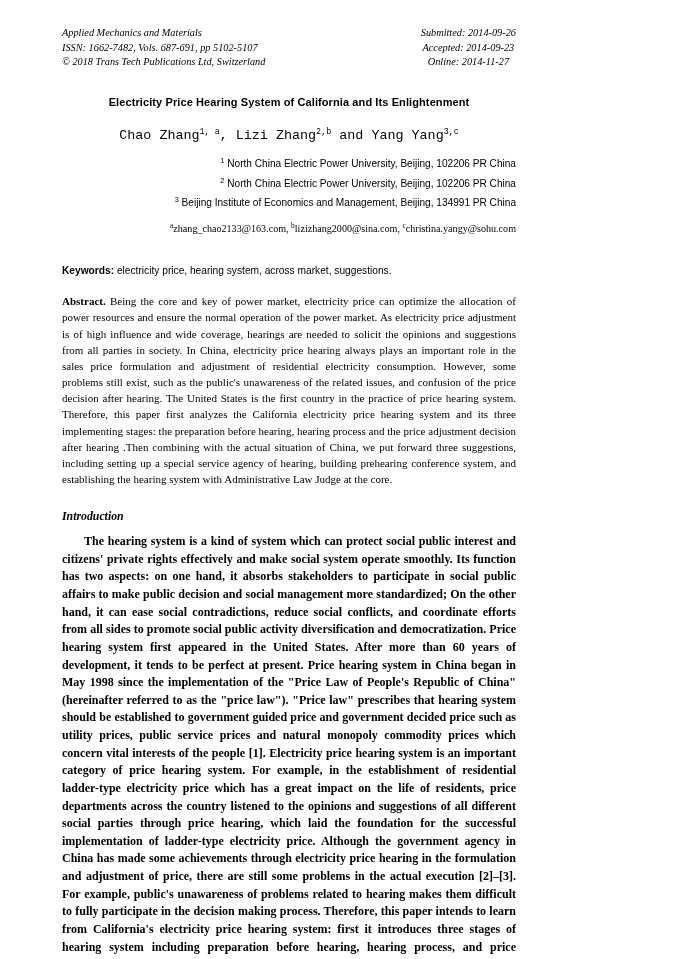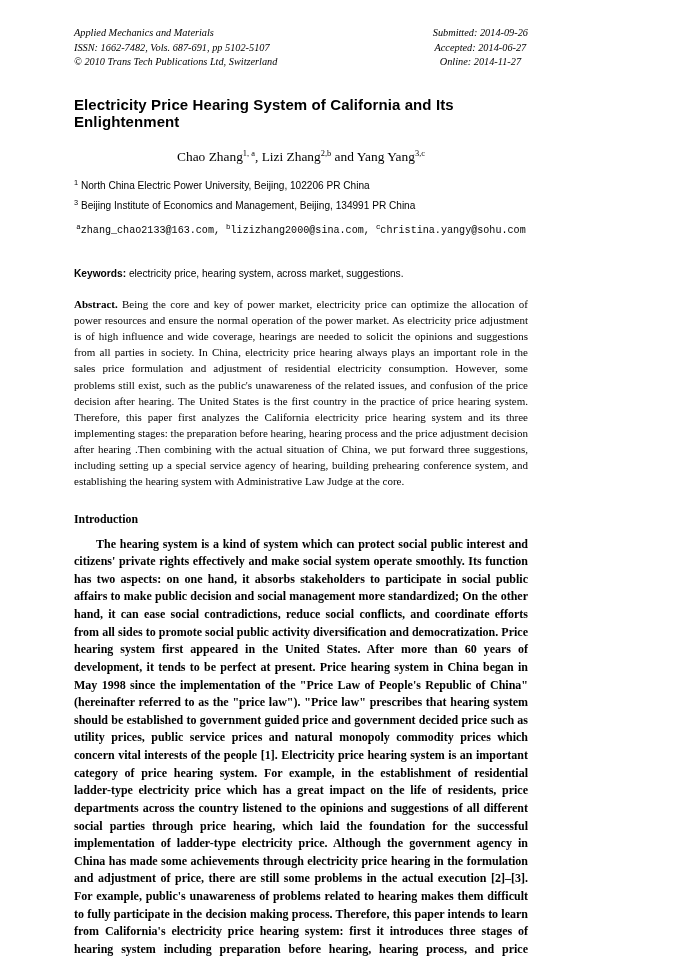--- a/index.html
+++ b/index.html
@@ -13,21 +13,20 @@
     font-family: "Liberation Serif", serif;
     color: #000000;
     overflow: hidden;
   }
   .page {
     position: relative;
     width: 578px;
     height: 959px;
     box-sizing: border-box;
     padding: 26px 62px 0 62px;
-    margin-left: 12px;
   }
 
   
   .header {
     display: flex;
     justify-content: space-between;
     align-items: flex-start;
     font-style: italic;
     font-size: 10.3px;
     line-height: 1.42;
@@ -35,53 +34,54 @@
   .header-left div, .header-right div {
     white-space: nowrap;
   }
   .header-right {
     text-align: center;
   }
 
   
   .title {
     margin-top: 26px;
+    text-align: center;
     font-family: "Liberation Sans", sans-serif;
     font-weight: bold;
-    font-size: 15px;
+    font-size: 11px;
     letter-spacing: 0.1px;
   }
 
   
   .authors {
     margin-top: 19px;
     text-align: center;
-    font-family: Liberation Serif, serif;
+    font-family: Liberation Mono, monospace;
     font-size: 13.4px;
   }
   .authors sup {
     font-size: 8.4px;
     vertical-align: super;
   }
 
   .affil {
     margin-top: 11px;
-    text-align: left;
+    text-align: right;
     font-family: "Liberation Sans", sans-serif;
     font-size: 10.1px;
     line-height: 1.9;
   }
   .affil div sup {
     font-size: 7.4px;
     vertical-align: super;
   }
   .emails {
     margin-top: 8px;
-    text-align: center;
-    font-family: Liberation Mono, monospace;
+    text-align: right;
+    font-family: Liberation Serif, serif;
     font-size: 10.1px;
   }
   .emails sup {
     font-size: 7.4px;
     vertical-align: super;
   }
 
   
   .keywords {
     margin-top: 31px;
@@ -101,56 +101,58 @@
   }
   .abstract .ab-label {
     font-weight: bold;
   }
 
   
   .section-head {
     margin-top: 22px;
     font-weight: bold;
     font-size: 11.8px;
+    font-style: italic;
   }
   .body-par {
     margin-top: 9px;
     font-size: 12px;
     line-height: 1.47;
     text-align: justify;
     text-indent: 22px;
     font-weight: bold;
   }
 </style>
 </head>
 <body>
 
 <div class="page">
 
   <div class="header">
     <div class="header-left">
       <div>Applied Mechanics and Materials</div>
       <div>ISSN: 1662-7482, Vols. 687-691, pp 5102-5107</div>
-      <div>© 2010 Trans Tech Publications Ltd, Switzerland</div>
+      <div>© 2018 Trans Tech Publications Ltd, Switzerland</div>
     </div>
     <div class="header-right">
       <div>Submitted: 2014-09-26</div>
-      <div>Accepted: 2014-06-27</div>
+      <div>Accepted: 2014-09-23</div>
       <div>Online: 2014-11-27</div>
     </div>
   </div>
 
   <div class="title">Electricity Price Hearing System of California and Its Enlightenment</div>
 
   <div class="authors">
     <span>Chao Zhang</span><sup>1, a</sup><span>, </span><span>Lizi Zhang</span><sup>2,b</sup><span> and </span><span>Yang Yang</span><sup>3,c</sup>
   </div>
 
   <div class="affil">
     <div><sup>1</sup> <span>North China Electric Power University, Beijing, 102206 PR China</span></div>
+    <div><sup>2</sup> <span>North China Electric Power University, Beijing, 102206 PR China</span></div>
     <div><sup>3</sup> <span>Beijing Institute of Economics and Management, Beijing, 134991 PR China</span></div>
   </div>
 
   <div class="emails">
     <sup>a</sup><span>zhang_chao2133@163.com, </span><sup>b</sup><span>lizizhang2000@sina.com, </span><sup>c</sup><span>christina.yangy@sohu.com</span>
   </div>
 
   <div class="keywords">
     <span class="kw-label">Keywords:</span><span> electricity price, hearing system, across market, suggestions.</span>
   </div>

